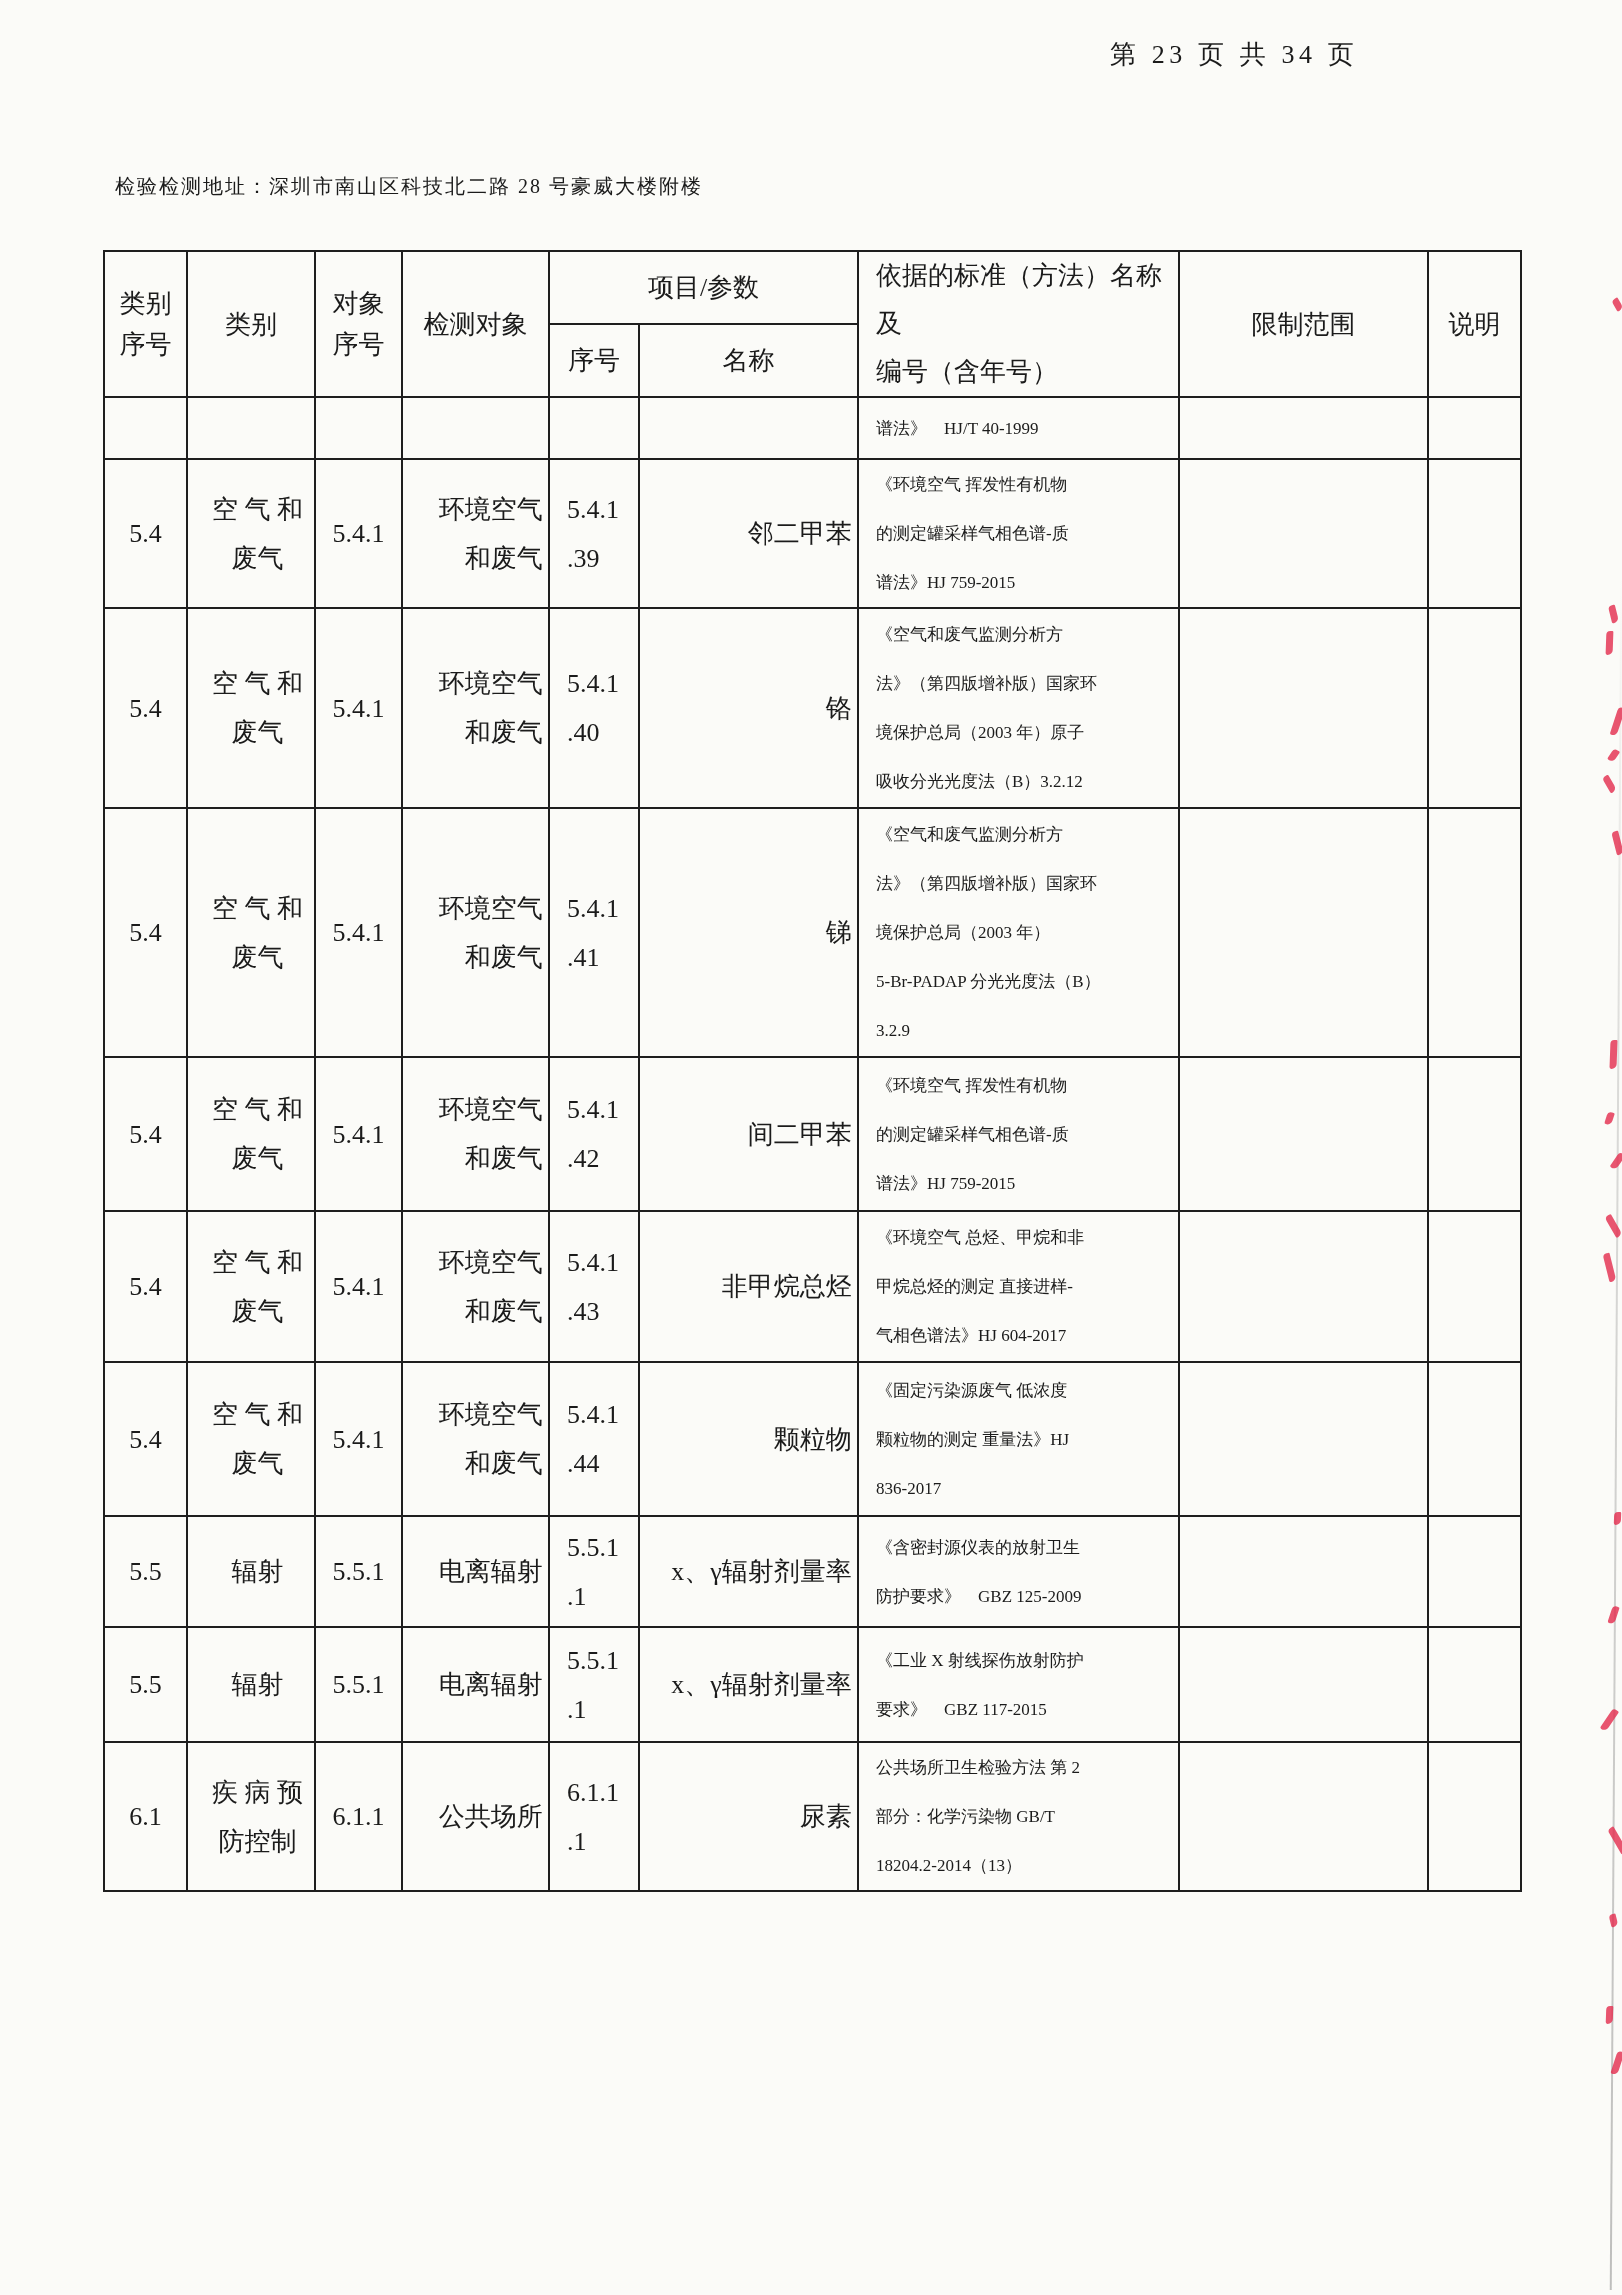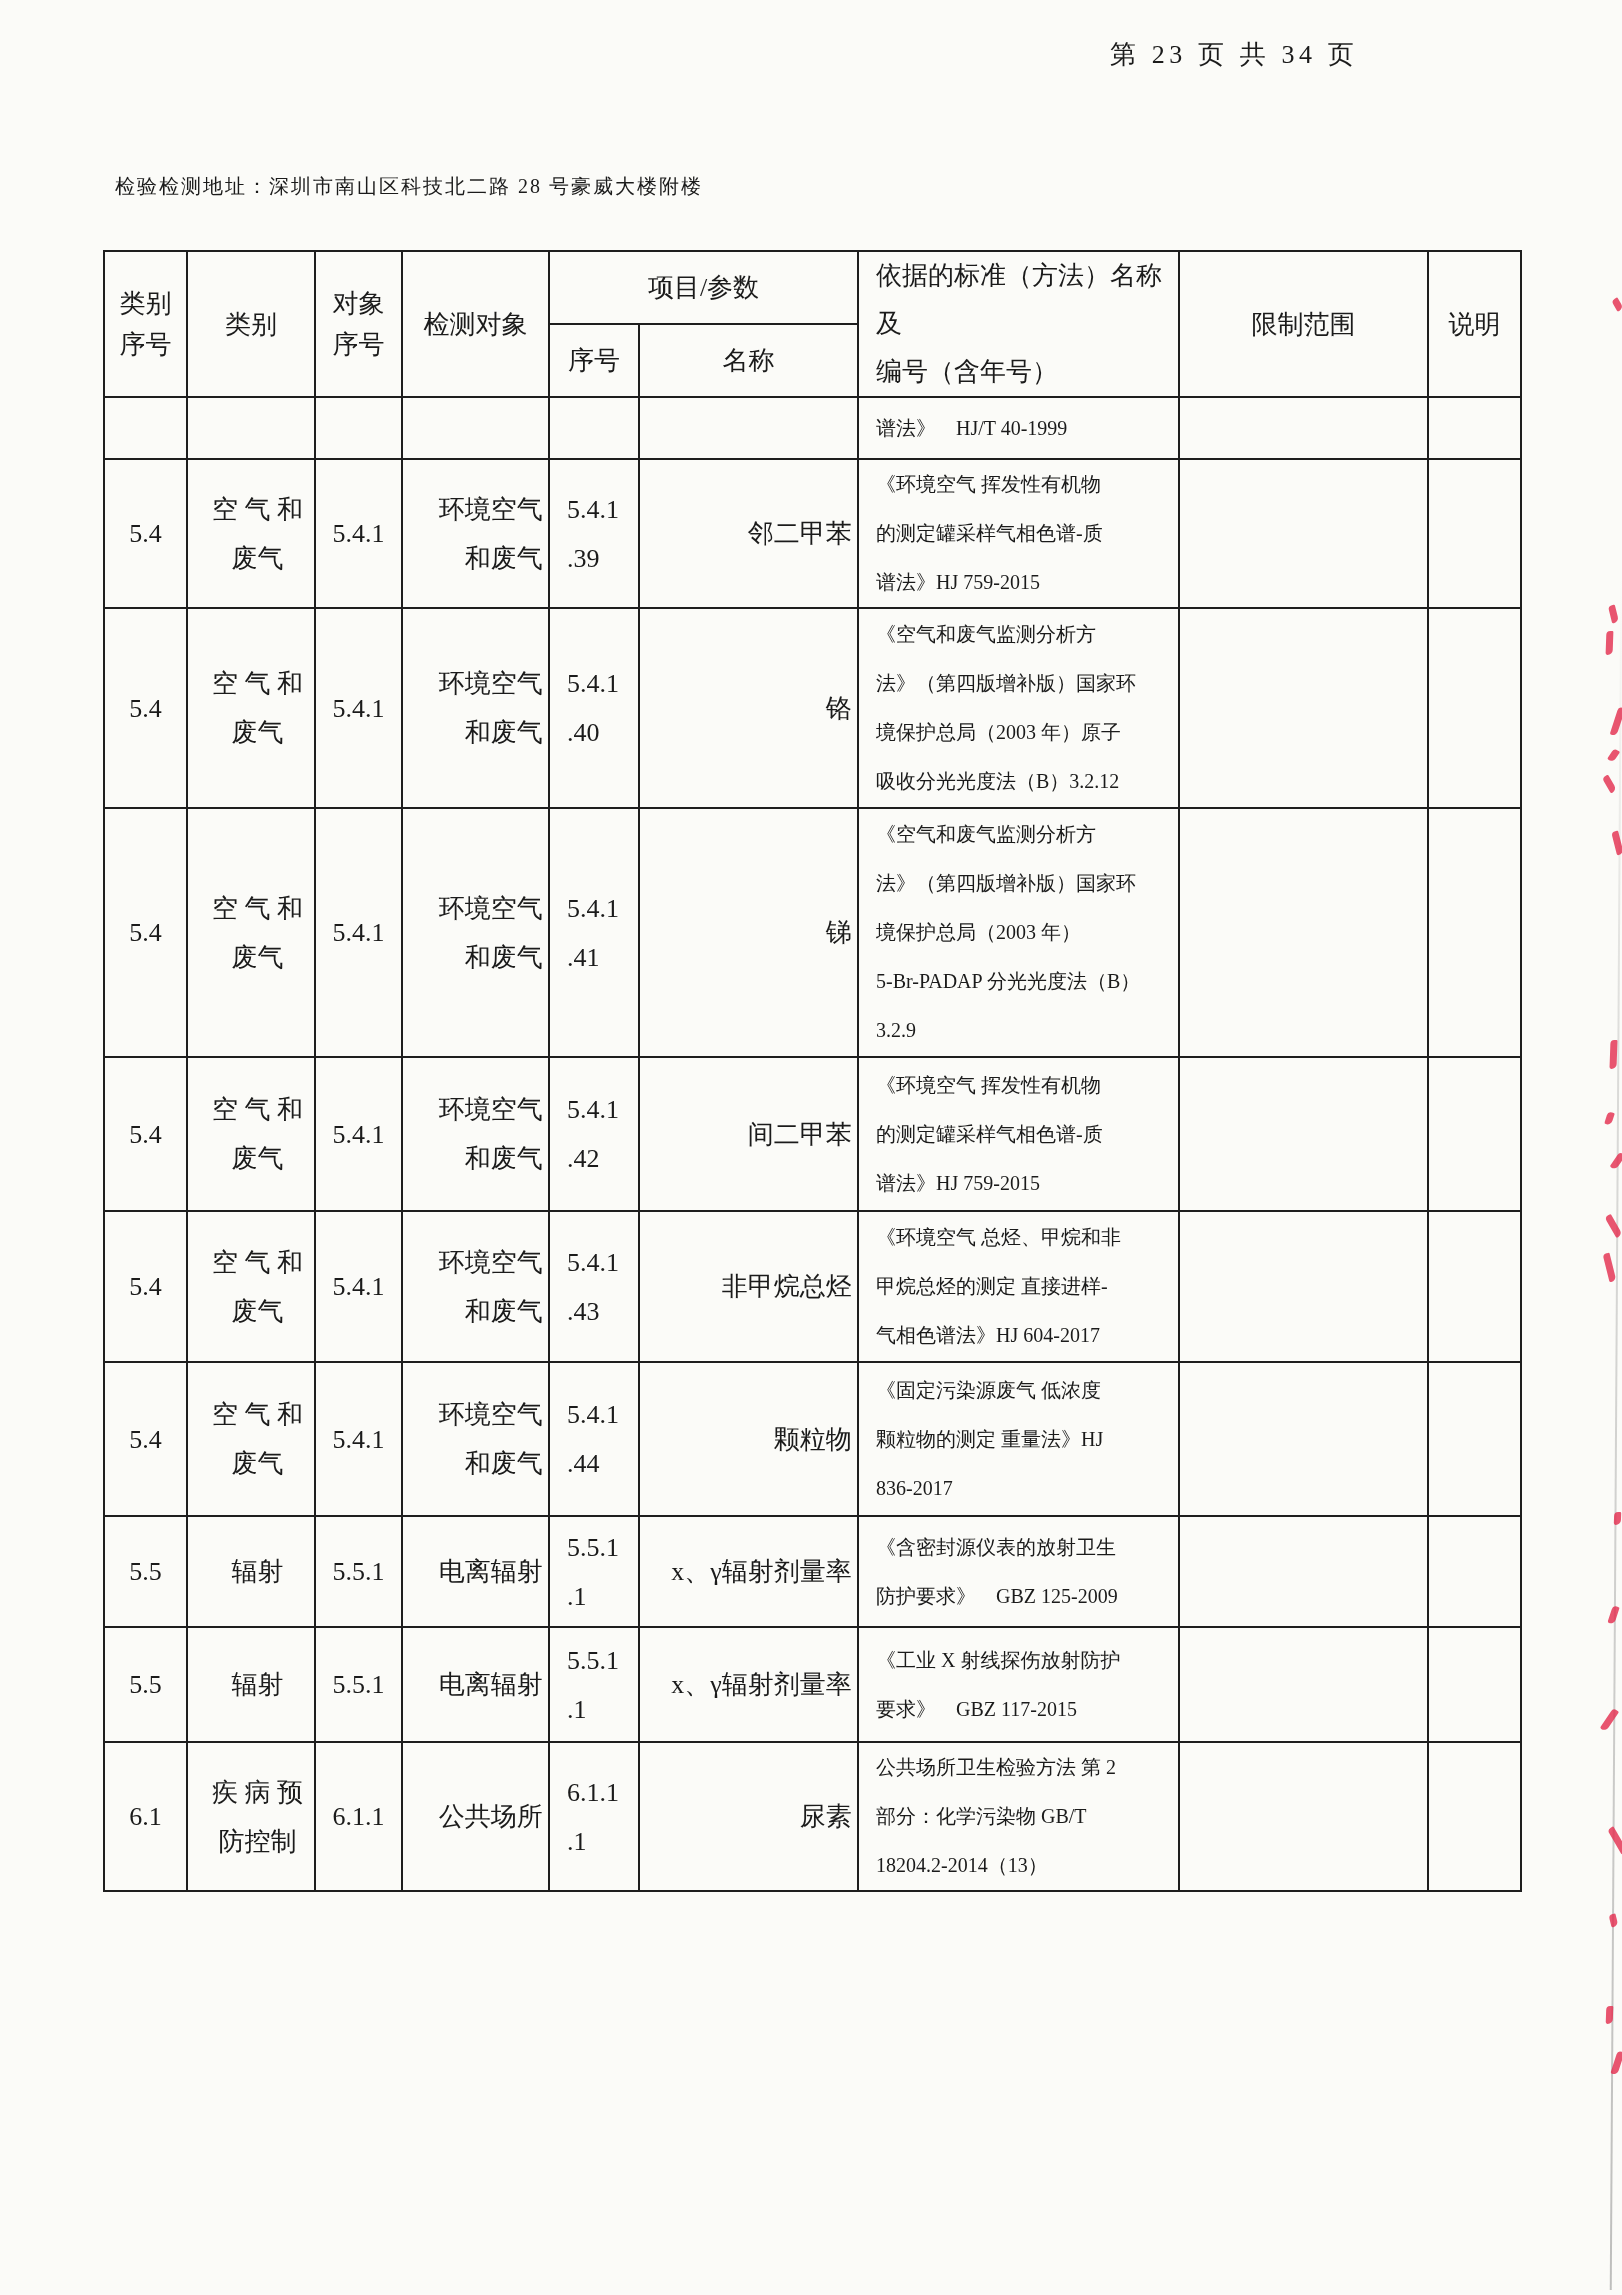--- a/index.html
+++ b/index.html
@@ -36,21 +36,21 @@
   }
   thead th { text-align:center; line-height:41px; }
   thead tr.h1 { height:58px; }
   thead tr.h2 { height:58px; }
   th.th-standard { text-align:left; padding-left:17px; padding-right:3.9px; line-height:48px; }
   td.c0, td.c2 { text-align:center;margin-left:27px; }
   td.c1 { text-align:center; padding-left:19.6px; padding-right:6.5px; }
   td.c3 { text-align:right; padding-left:18.3px; padding-right:5.2px; }
   td.c4 { text-align:left; padding-left:17px; }
   td.c5 { text-align:right; padding-left:19.6px; padding-right:5.2px;margin-left:16px; }
-  td.c6 { text-align:left; padding-left:17px; padding-right:2.6px; font-size:20px; }
+  td.c6 { text-align:left; padding-left:17px; padding-right:2.6px; font-size:17px; }
   .red-mark {
     position:absolute;
     width:7.2px; height:19.6px;
     background:#e33050;
     border-radius:4.6px 1.3px 5.9px 2px;
     opacity:.82;
   }
   .page-edge-shadow {
     position:absolute; right:5.9px; top:576px;
     width:2px; height:1714px;

